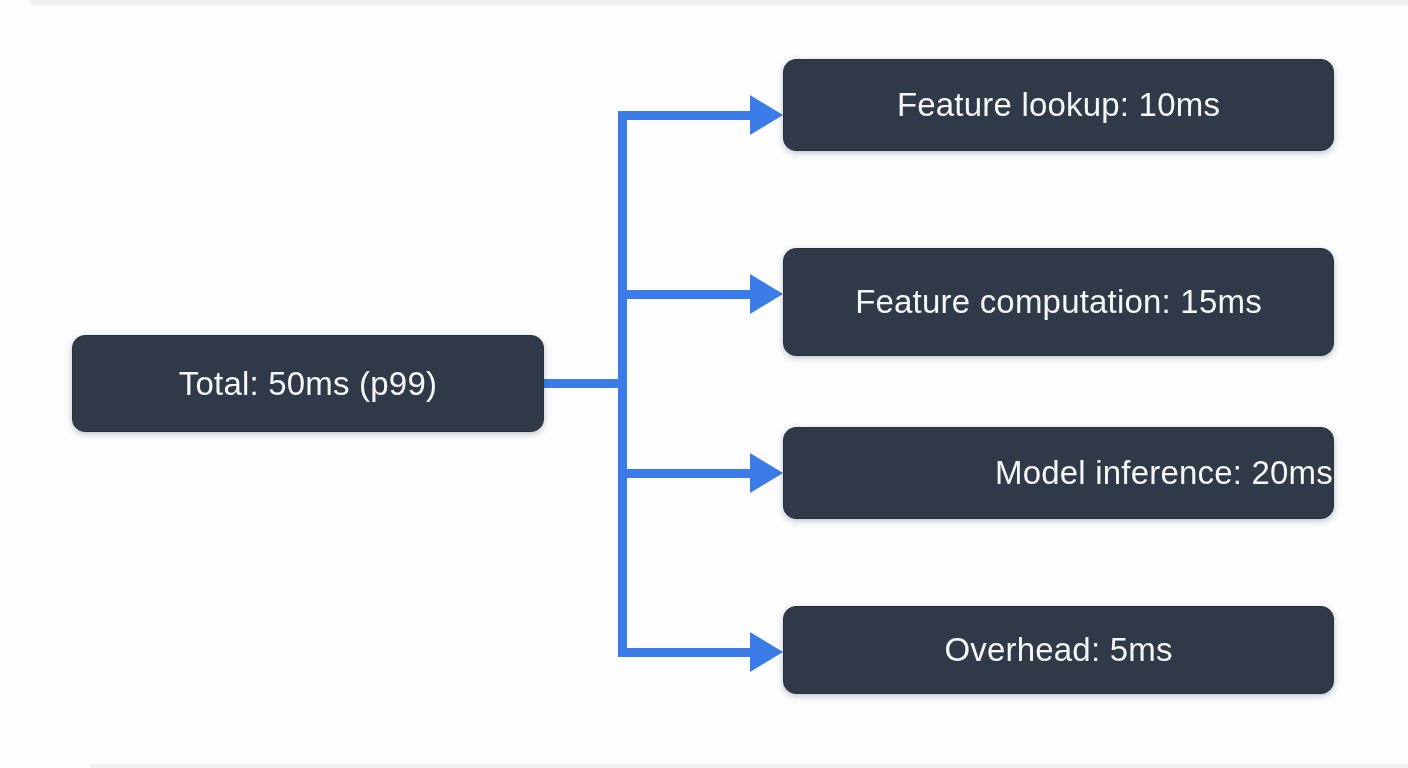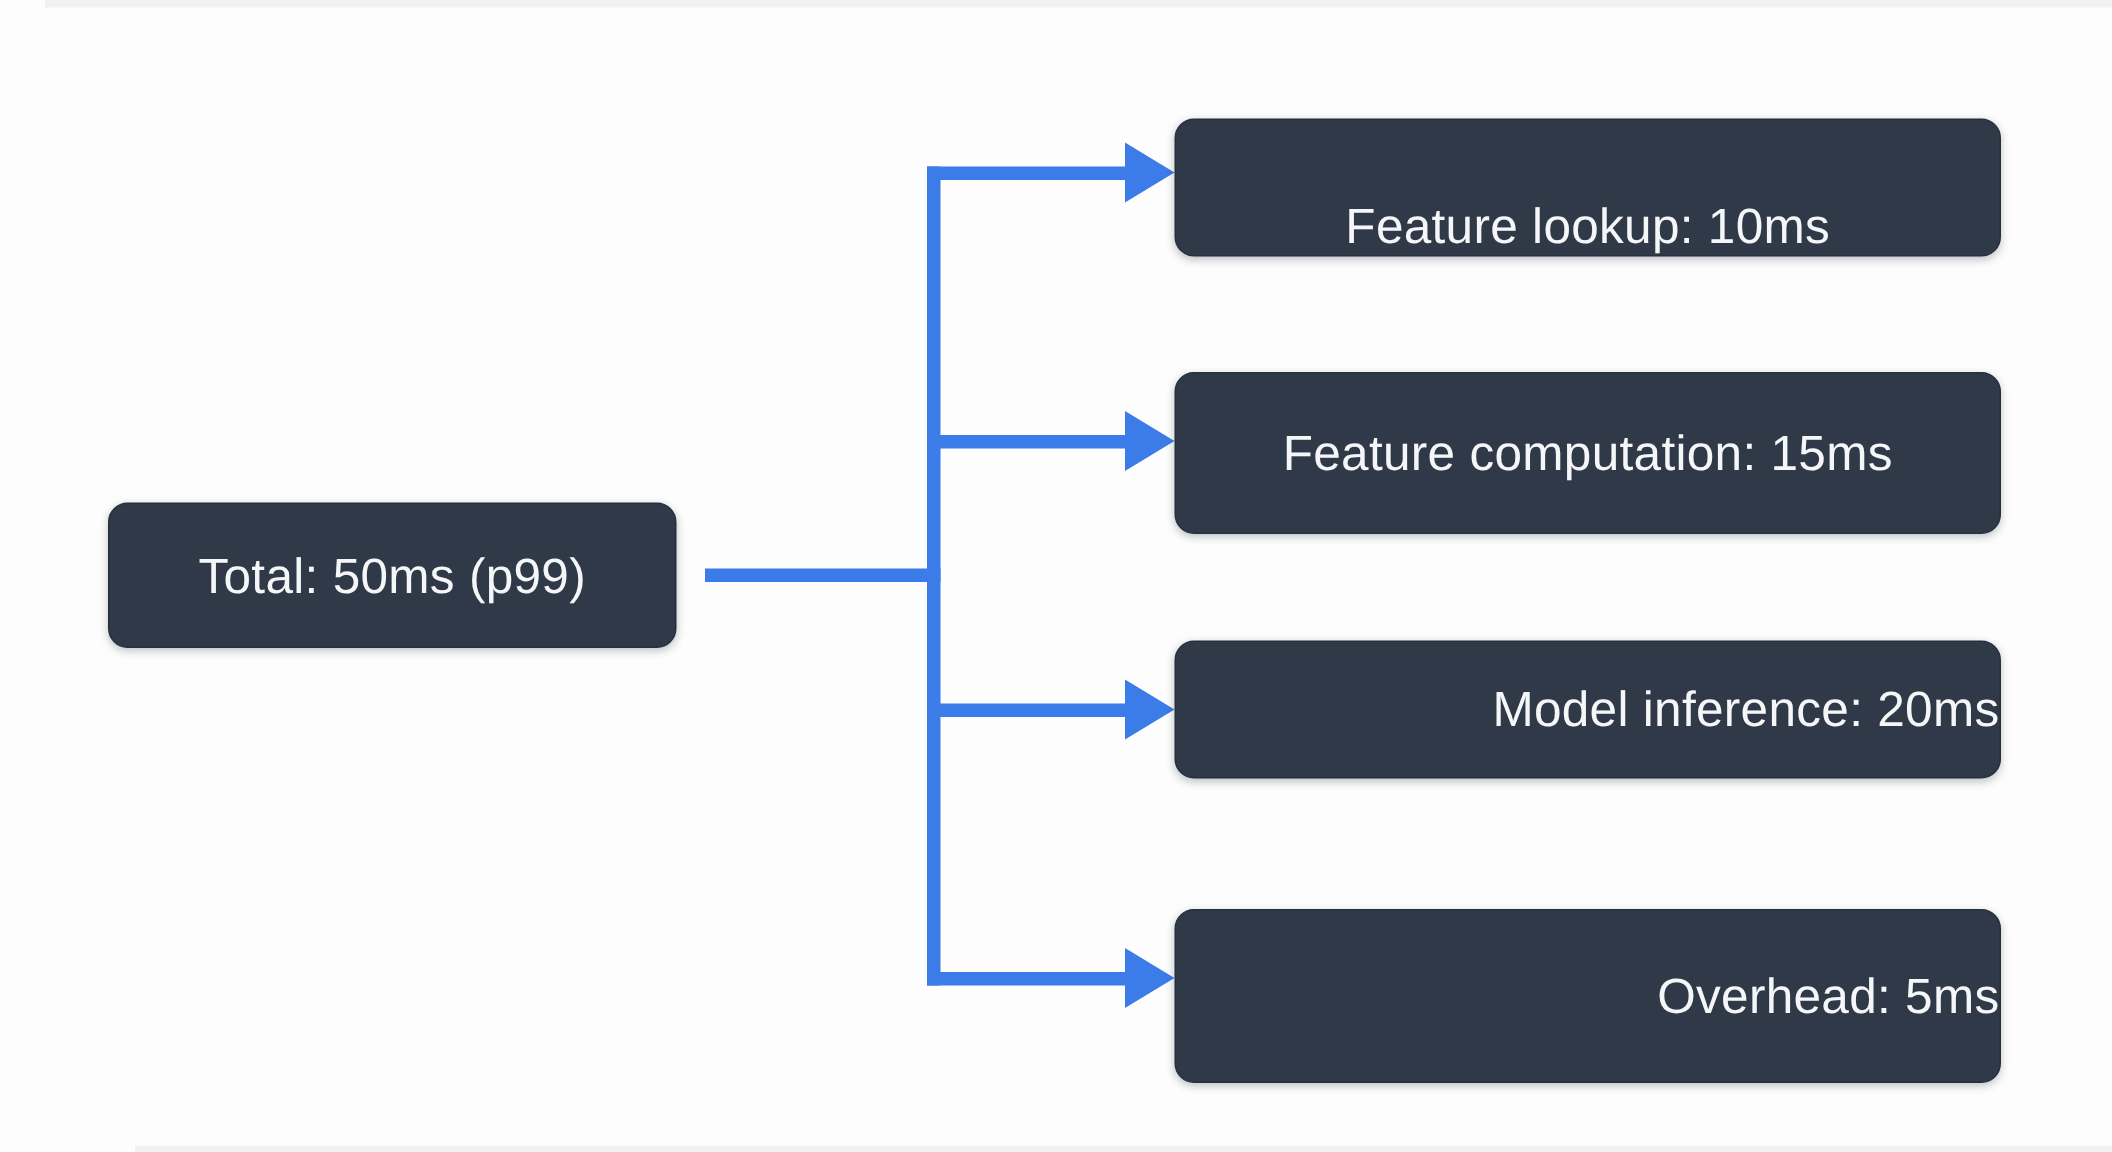--- a/index.html
+++ b/index.html
@@ -41,25 +41,25 @@
     box-sizing: border-box;
   }
   .node .label {
     color: #f5f6f8;
     font-size: 33px;
     font-weight: 400;
     letter-spacing: 0.2px;
     white-space: nowrap;
     text-align: center;
   }
-  .node-root  { left: 72px;  top: 335px; width: 379px; height: 97px; }
-  .node-c0    { left: 783px; top: 79px;  width: 551px; height: 92px; align-items: flex-end; }
+  .node-root  { left: 72px;  top: 335px; width: 472px; height: 97px; }
+  .node-c0    { left: 783px; top: 59px;  width: 551px; height: 92px; }
   .node-c1    { left: 783px; top: 248px; width: 551px; height: 108px; }
   .node-c2    { left: 783px; top: 427px; width: 551px; height: 92px; justify-content: flex-end; }
-  .node-c3    { left: 783px; top: 606px; width: 551px; height: 116px; justify-content: flex-end; }
+  .node-c3    { left: 783px; top: 606px; width: 551px; height: 88px; }
   
   .edge {
     position: absolute;
     background: #3b7ce8;
   }
   .edge-stub   { left: 470px; top: 379px; width: 157px; height: 9px; }
   .edge-trunk  { left: 618px; top: 111px; width: 9px;   height: 546px; }
   .edge-branch { left: 618px; width: 134px; height: 9px; }
   .edge-branch-0 { top: 111px; }
   .edge-branch-1 { top: 290px; }

